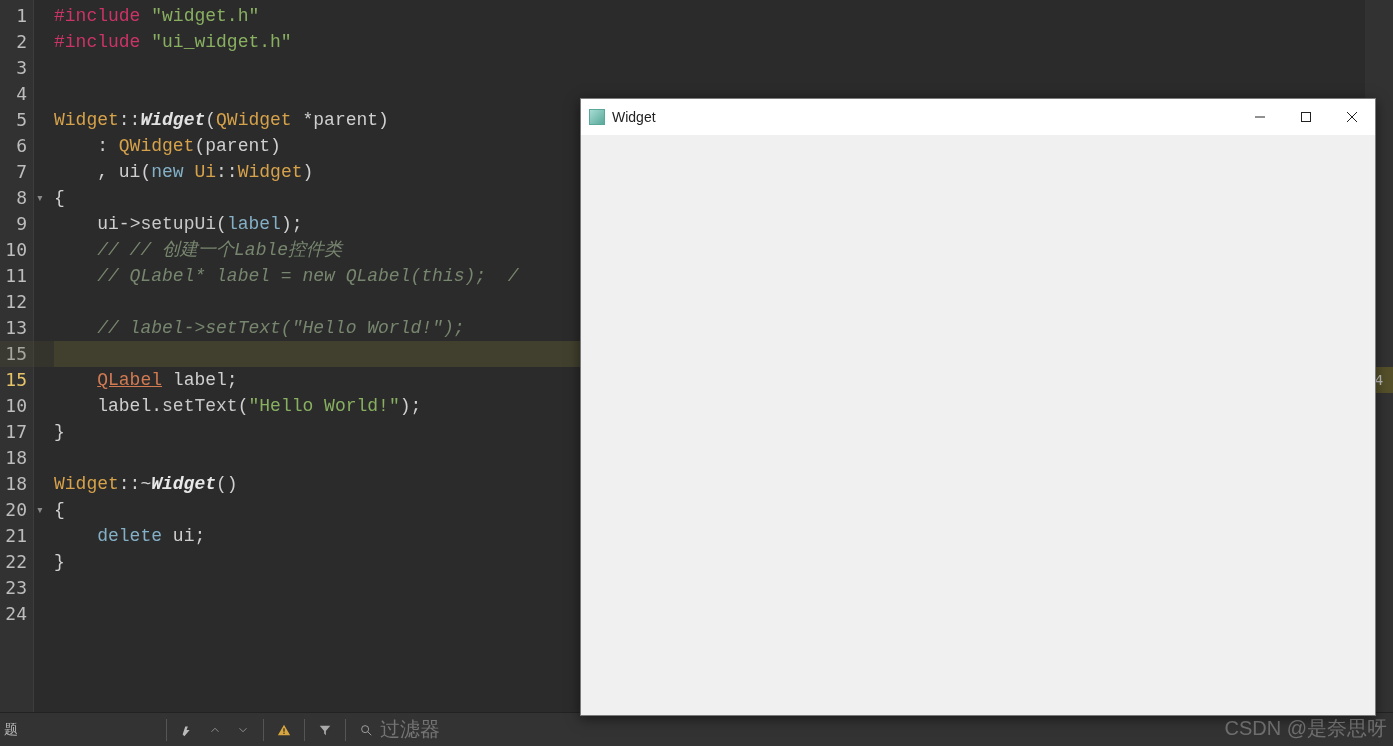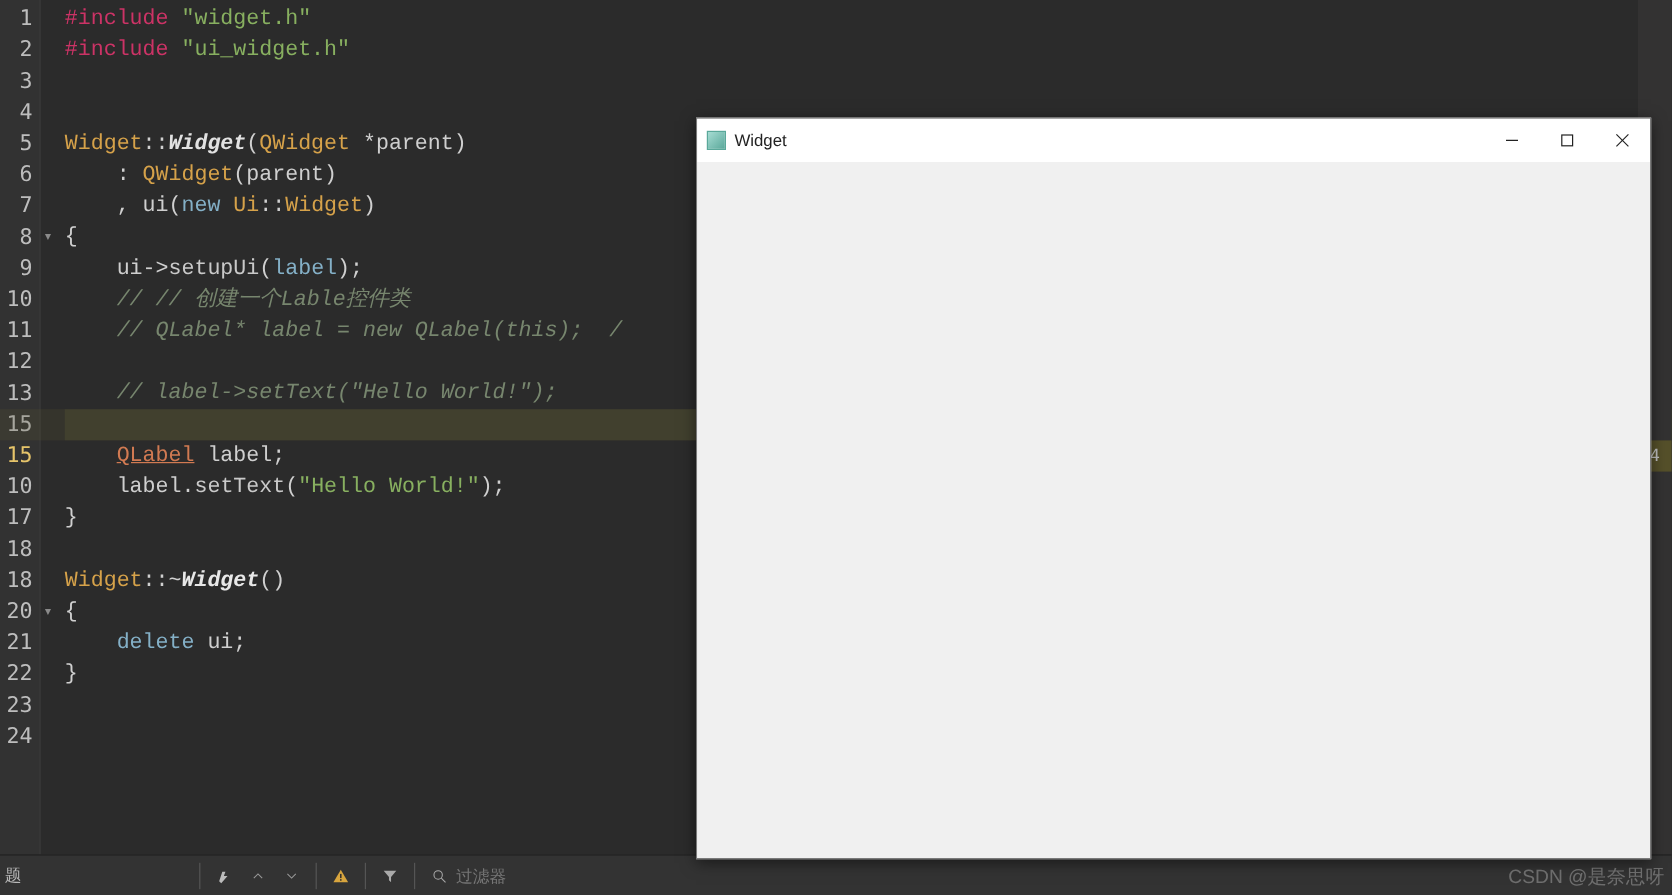--- a/index.html
+++ b/index.html
@@ -66,21 +66,21 @@
 .statusbar{
   position:absolute; left:0; bottom:0; right:0; height:34px;
   background:#333333; border-top:1px solid #222;
   display:flex; align-items:center; color:#b8b8b8; font-size:14px;
   font-family:"Segoe UI",Arial,sans-serif;
 }
 .statusbar .sep{ width:1px; height:22px; background:#555; margin:0 6px; }
 .statusbar .icon{ margin:0 4px; display:inline-flex; align-items:center; justify-content:center; width:20px; height:20px; }
 .statusbar .icon svg{ width:14px;height:14px; }
 .statusbar .search{
-  background:transparent; border:none; color:#b8b8b8; font-size:14px;
+  background:transparent; border:none; color:#b8b8b8; font-size:20px;
   outline:none; width:160px; height:24px;
 }
 .statusbar .lead{ width:160px; }
 
 
 .win{
   position:absolute; left:580px; top:98px; width:796px; height:618px;
   background:#f0f0f0; border:1px solid #7a7a7a; box-shadow:0 3px 12px rgba(0,0,0,.5);
 }
 .win-titlebar{
@@ -90,21 +90,21 @@
 .win-title-left{ display:flex; align-items:center; gap:7px; font-family:"Segoe UI",Arial,sans-serif; font-size:14px; color:#222;}
 .win-icon{ width:16px; height:16px; border:1px solid #5aa89a; display:inline-block; background:linear-gradient(135deg,#a6dcd3 0%,#5aa89a 100%); }
 .win-ctrls{ display:flex; }
 .win-btn{ width:46px; height:36px; display:flex; align-items:center; justify-content:center; }
 .win-btn svg{ width:12px;height:12px; stroke:#222; stroke-width:1; fill:none; }
 .win-body{ position:absolute; top:36px; left:0; right:0; bottom:0; background:#f0f0f0; }
 
 
 .watermark{
   position:absolute; right:6px; bottom:4px;
-  color:rgba(220,220,220,.35); font-size:16px;
+  color:rgba(220,220,220,.35); font-size:20px;
   font-family:"Microsoft YaHei",Arial,sans-serif;
   pointer-events:none;
 }
 </style>
 </head>
 <body>
 
 <div class="editor">
 
   <div class="gutter" id="gutter">

